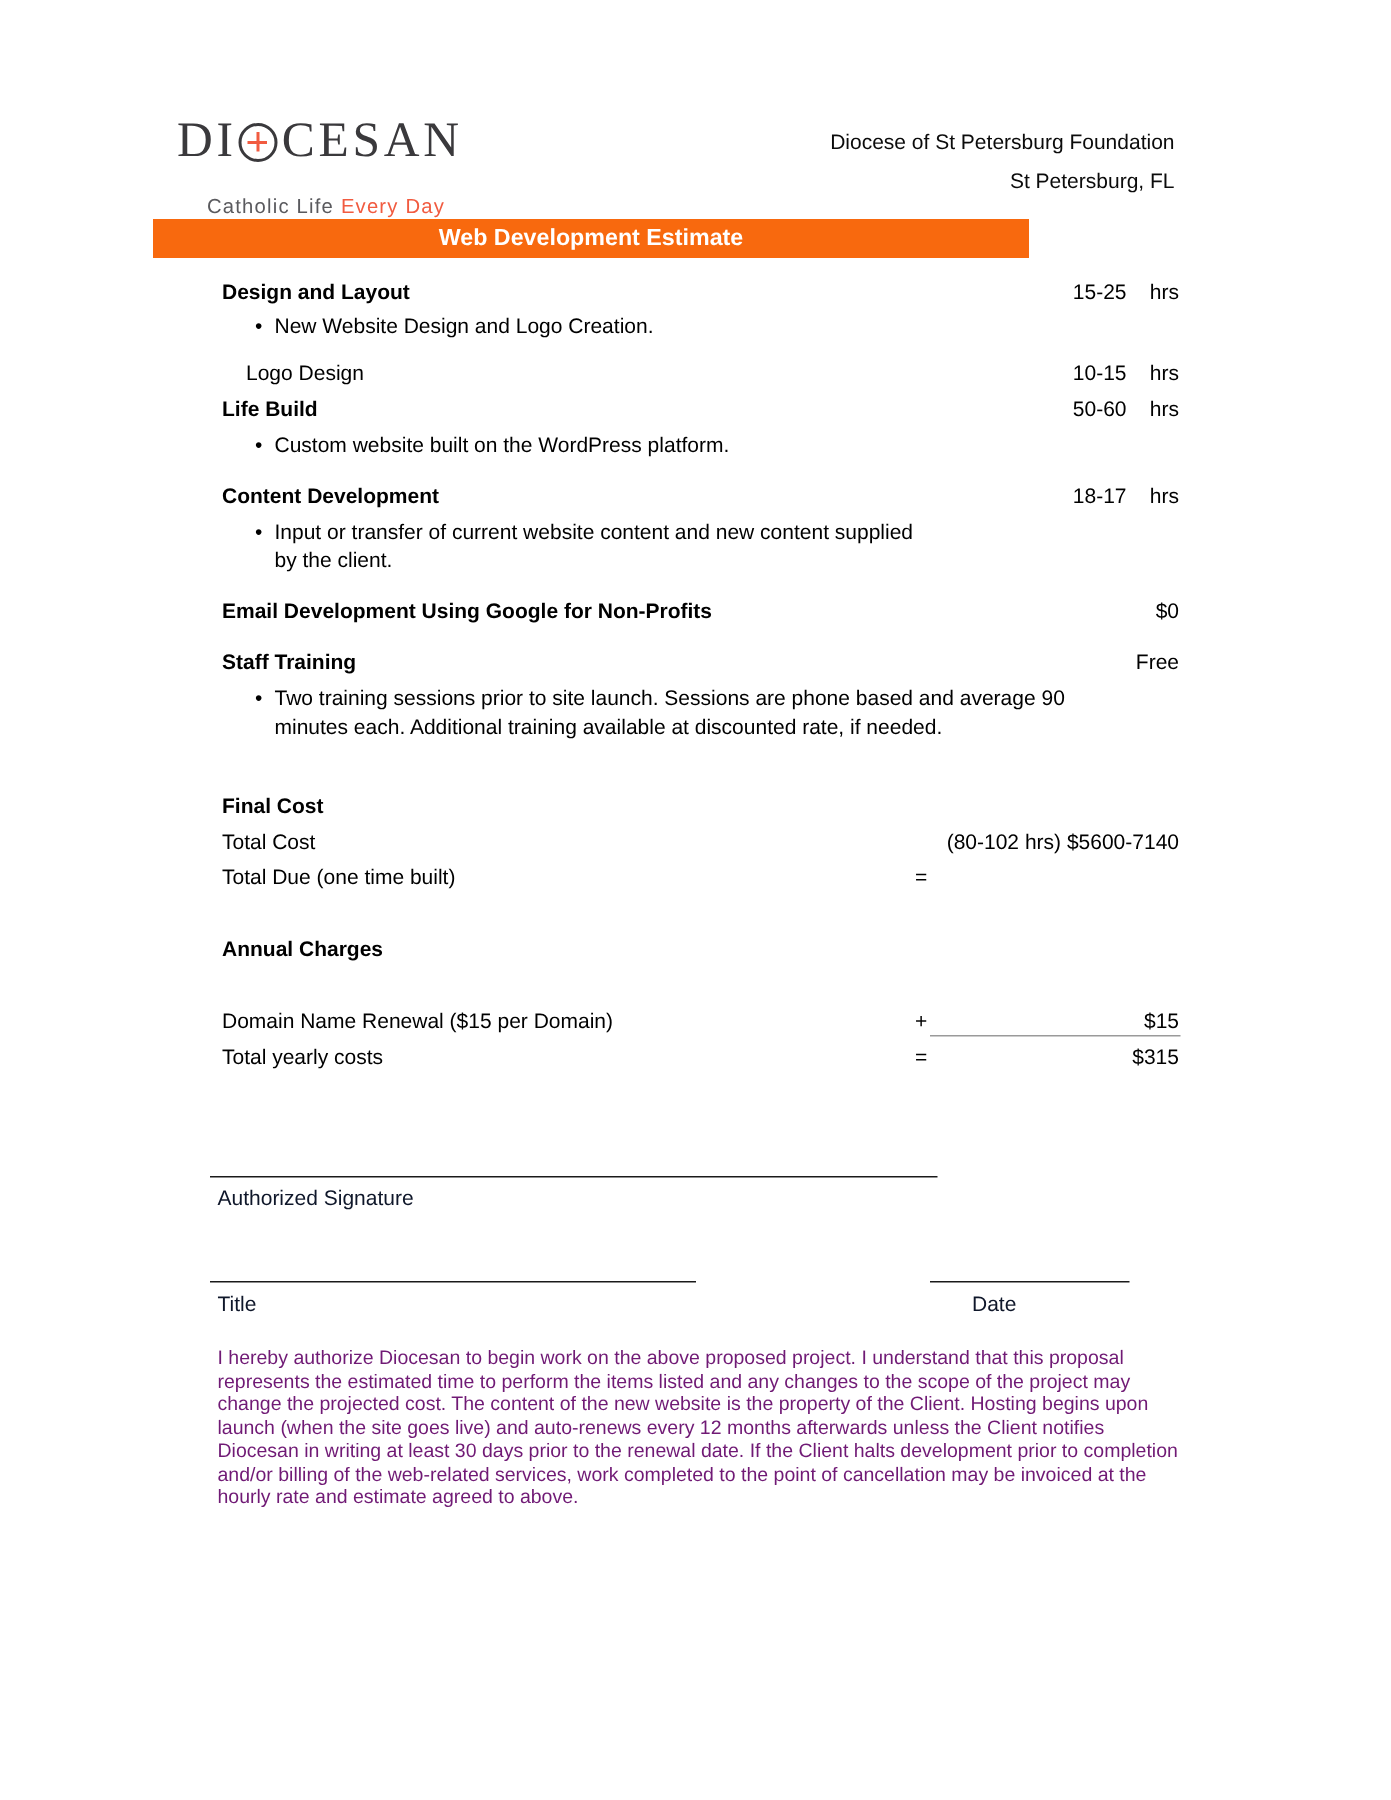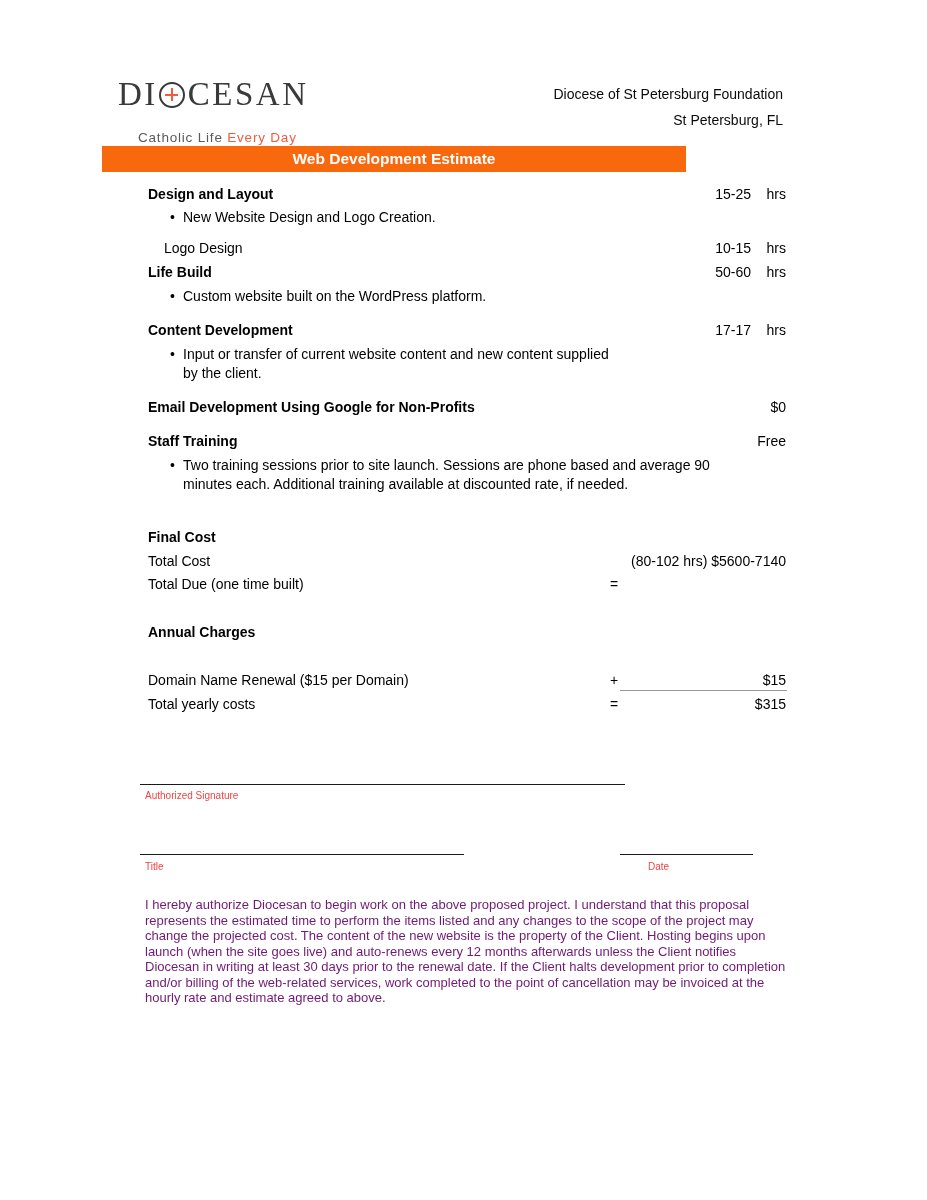--- a/index.html
+++ b/index.html
@@ -56,21 +56,21 @@
   .indent{margin-left:16px;}
   .bullet{position:absolute;left:35px;line-height:19px;}
   .bullet::before{content:"\2022";position:absolute;left:-13px;}
   .rv{position:absolute;right:0;top:0;white-space:nowrap;text-align:right;}
   .num{display:inline-block;min-width:46px;text-align:right;}
   .unit{display:inline-block;width:26px;margin-left:9px;text-align:right;}
   .op{position:absolute;left:462px;top:0;}
   
   .sum-line{position:absolute;left:620px;top:690px;width:167px;border-top:1.5px solid #9a9a9a;}
   .sig-line{position:absolute;border-top:1.5px solid #1a1a1a;}
-  .sig-label{position:absolute;font-size:10px;color:#ef4444;}
+  .sig-label{position:absolute;font-size:14px;color:#0f172a;}
   
   .terms{
     position:absolute;left:145px;top:897px;width:643px;
     font-size:13px;line-height:15.5px;color:#701a75;
   }
 </style>
 </head>
 <body>
 
 <div class="page">
@@ -115,21 +115,21 @@
       <span class="lbl bold">Life Build</span>
       <span class="rv"><span class="num">50-60</span><span class="unit">hrs</span></span>
     </div>
 
     <div class="row" style="top:287px">
       <span class="bullet">Custom website built on the WordPress platform.</span>
     </div>
 
     <div class="row" style="top:321px">
       <span class="lbl bold">Content Development</span>
-      <span class="rv"><span class="num">17-17</span><span class="unit">hrs</span></span>
+      <span class="rv"><span class="num">18-17</span><span class="unit">hrs</span></span>
     </div>
 
     <div class="row" style="top:345px">
       <span class="bullet" style="max-width:440px">Input or transfer of current website content and new content supplied by the client.</span>
     </div>
 
     <div class="row" style="top:398px">
       <span class="lbl bold">Email Development Using Google for Non-Profits</span>
       <span class="rv">$0</span>
     </div>

